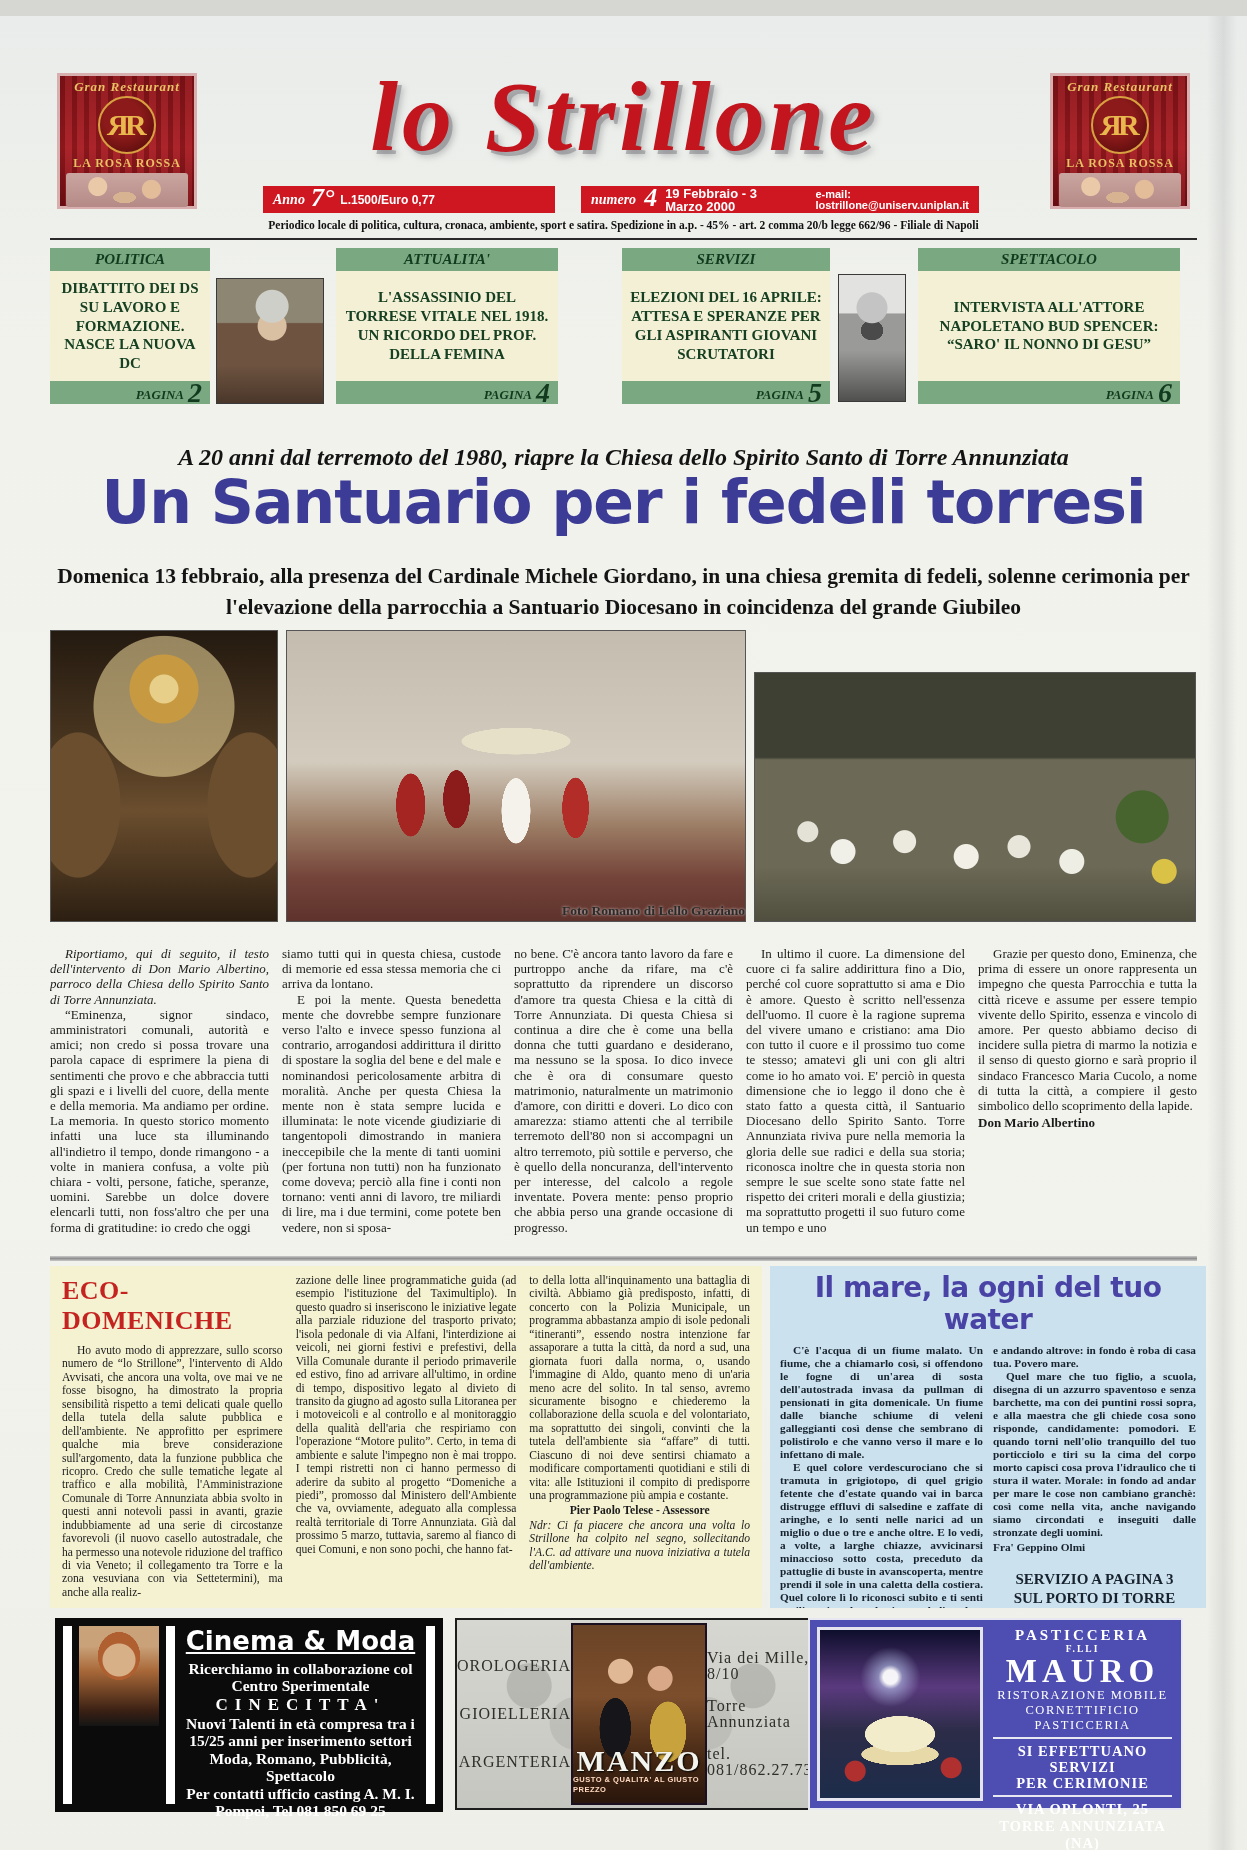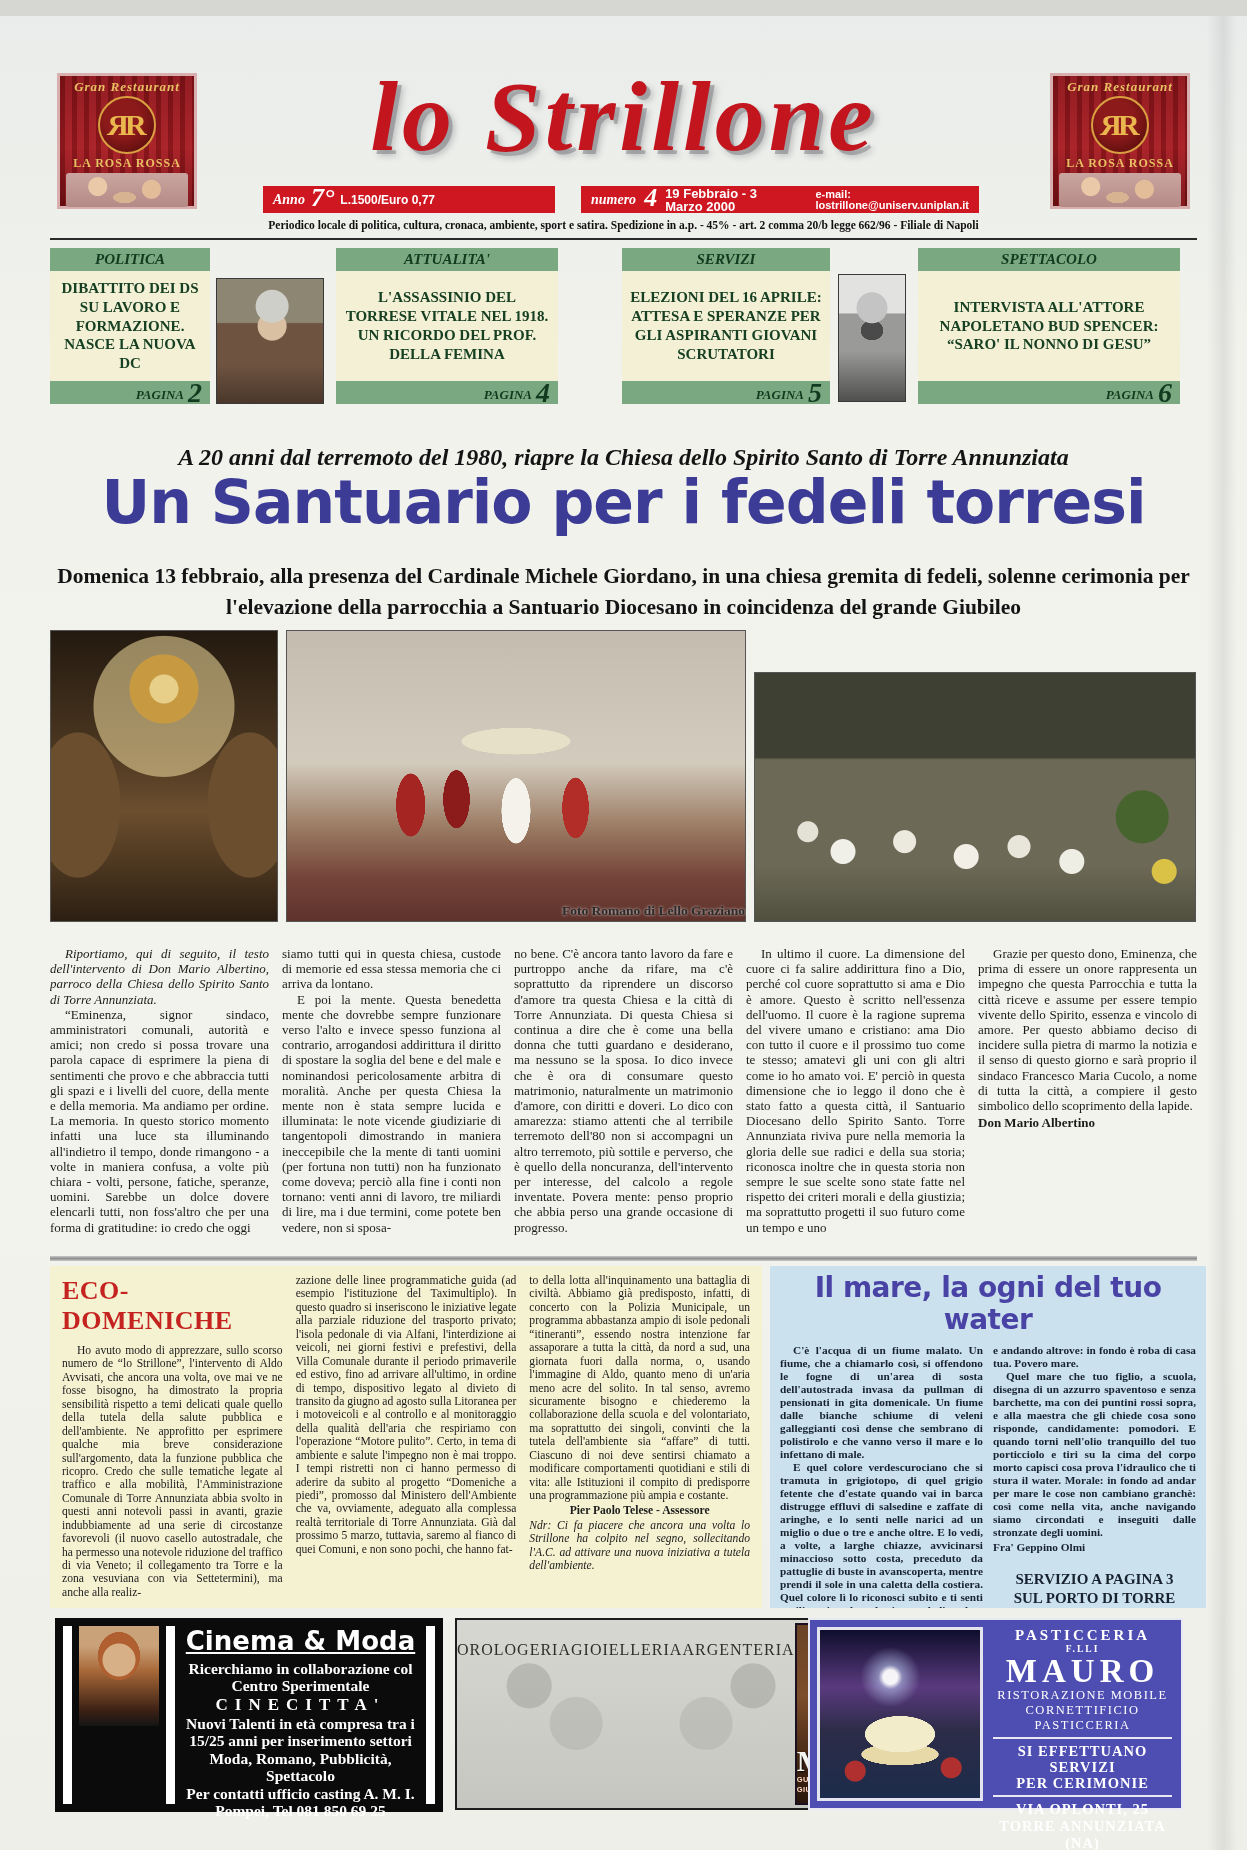--- a/index.html
+++ b/index.html
@@ -155,21 +155,21 @@
   .cin-line.big { font-size:17px; letter-spacing:7px; line-height:1.2; }
 
   .ad-manzo { position:absolute; left:455px; top:1602px; width:365px; height:192px; border:2px solid #1d1d1d;
         background:linear-gradient(180deg,#d7d7d1,#c6c6c0); display:flex; }
   .manzo-ghost { position:absolute; inset:0; opacity:.35; pointer-events:none;
         background:
           radial-gradient(circle at 20% 35%, #8a8a86 0 22px, rgba(0,0,0,0) 23px),
           radial-gradient(circle at 33% 55%, #a5a5a0 0 26px, rgba(0,0,0,0) 27px),
           radial-gradient(circle at 82% 35%, #8a8a86 0 22px, rgba(0,0,0,0) 23px),
           radial-gradient(circle at 69% 55%, #a5a5a0 0 26px, rgba(0,0,0,0) 27px); }
-  .manzo-side { flex:1; display:flex; flex-direction:row; justify-content:space-around; align-items:flex-start;
+  .manzo-side { flex:1; display:flex; flex-direction:column; justify-content:space-around; align-items:flex-end;
         padding:22px 0; font:16px/1 "Liberation Serif",serif; color:#2e2e2a; letter-spacing:1px; position:relative; }
   .manzo-photo { position:relative; width:136px; margin:3px 0; border:2px solid #1a1020;
         background:
           radial-gradient(circle at 36% 26%, #e0b896 0 12px, rgba(0,0,0,0) 13px),
           radial-gradient(circle at 66% 30%, #d8a888 0 12px, rgba(0,0,0,0) 13px),
           radial-gradient(ellipse 30px 50px at 72% 60%, #c8a23c 0 60%, rgba(0,0,0,0) 61%),
           radial-gradient(ellipse 26px 50px at 32% 58%, #15151a 0 60%, rgba(0,0,0,0) 61%),
           linear-gradient(180deg,#6a4326 0%, #7c4e2c 40%, #412512 78%, #2a160c 100%);
         display:flex; flex-direction:column; justify-content:flex-end; align-items:center; padding-bottom:8px; }
   .manzo-name { font:bold 30px/28px "Liberation Serif",serif; color:#f4f4ee; letter-spacing:2px; text-shadow:1px 1px 2px #000; }

